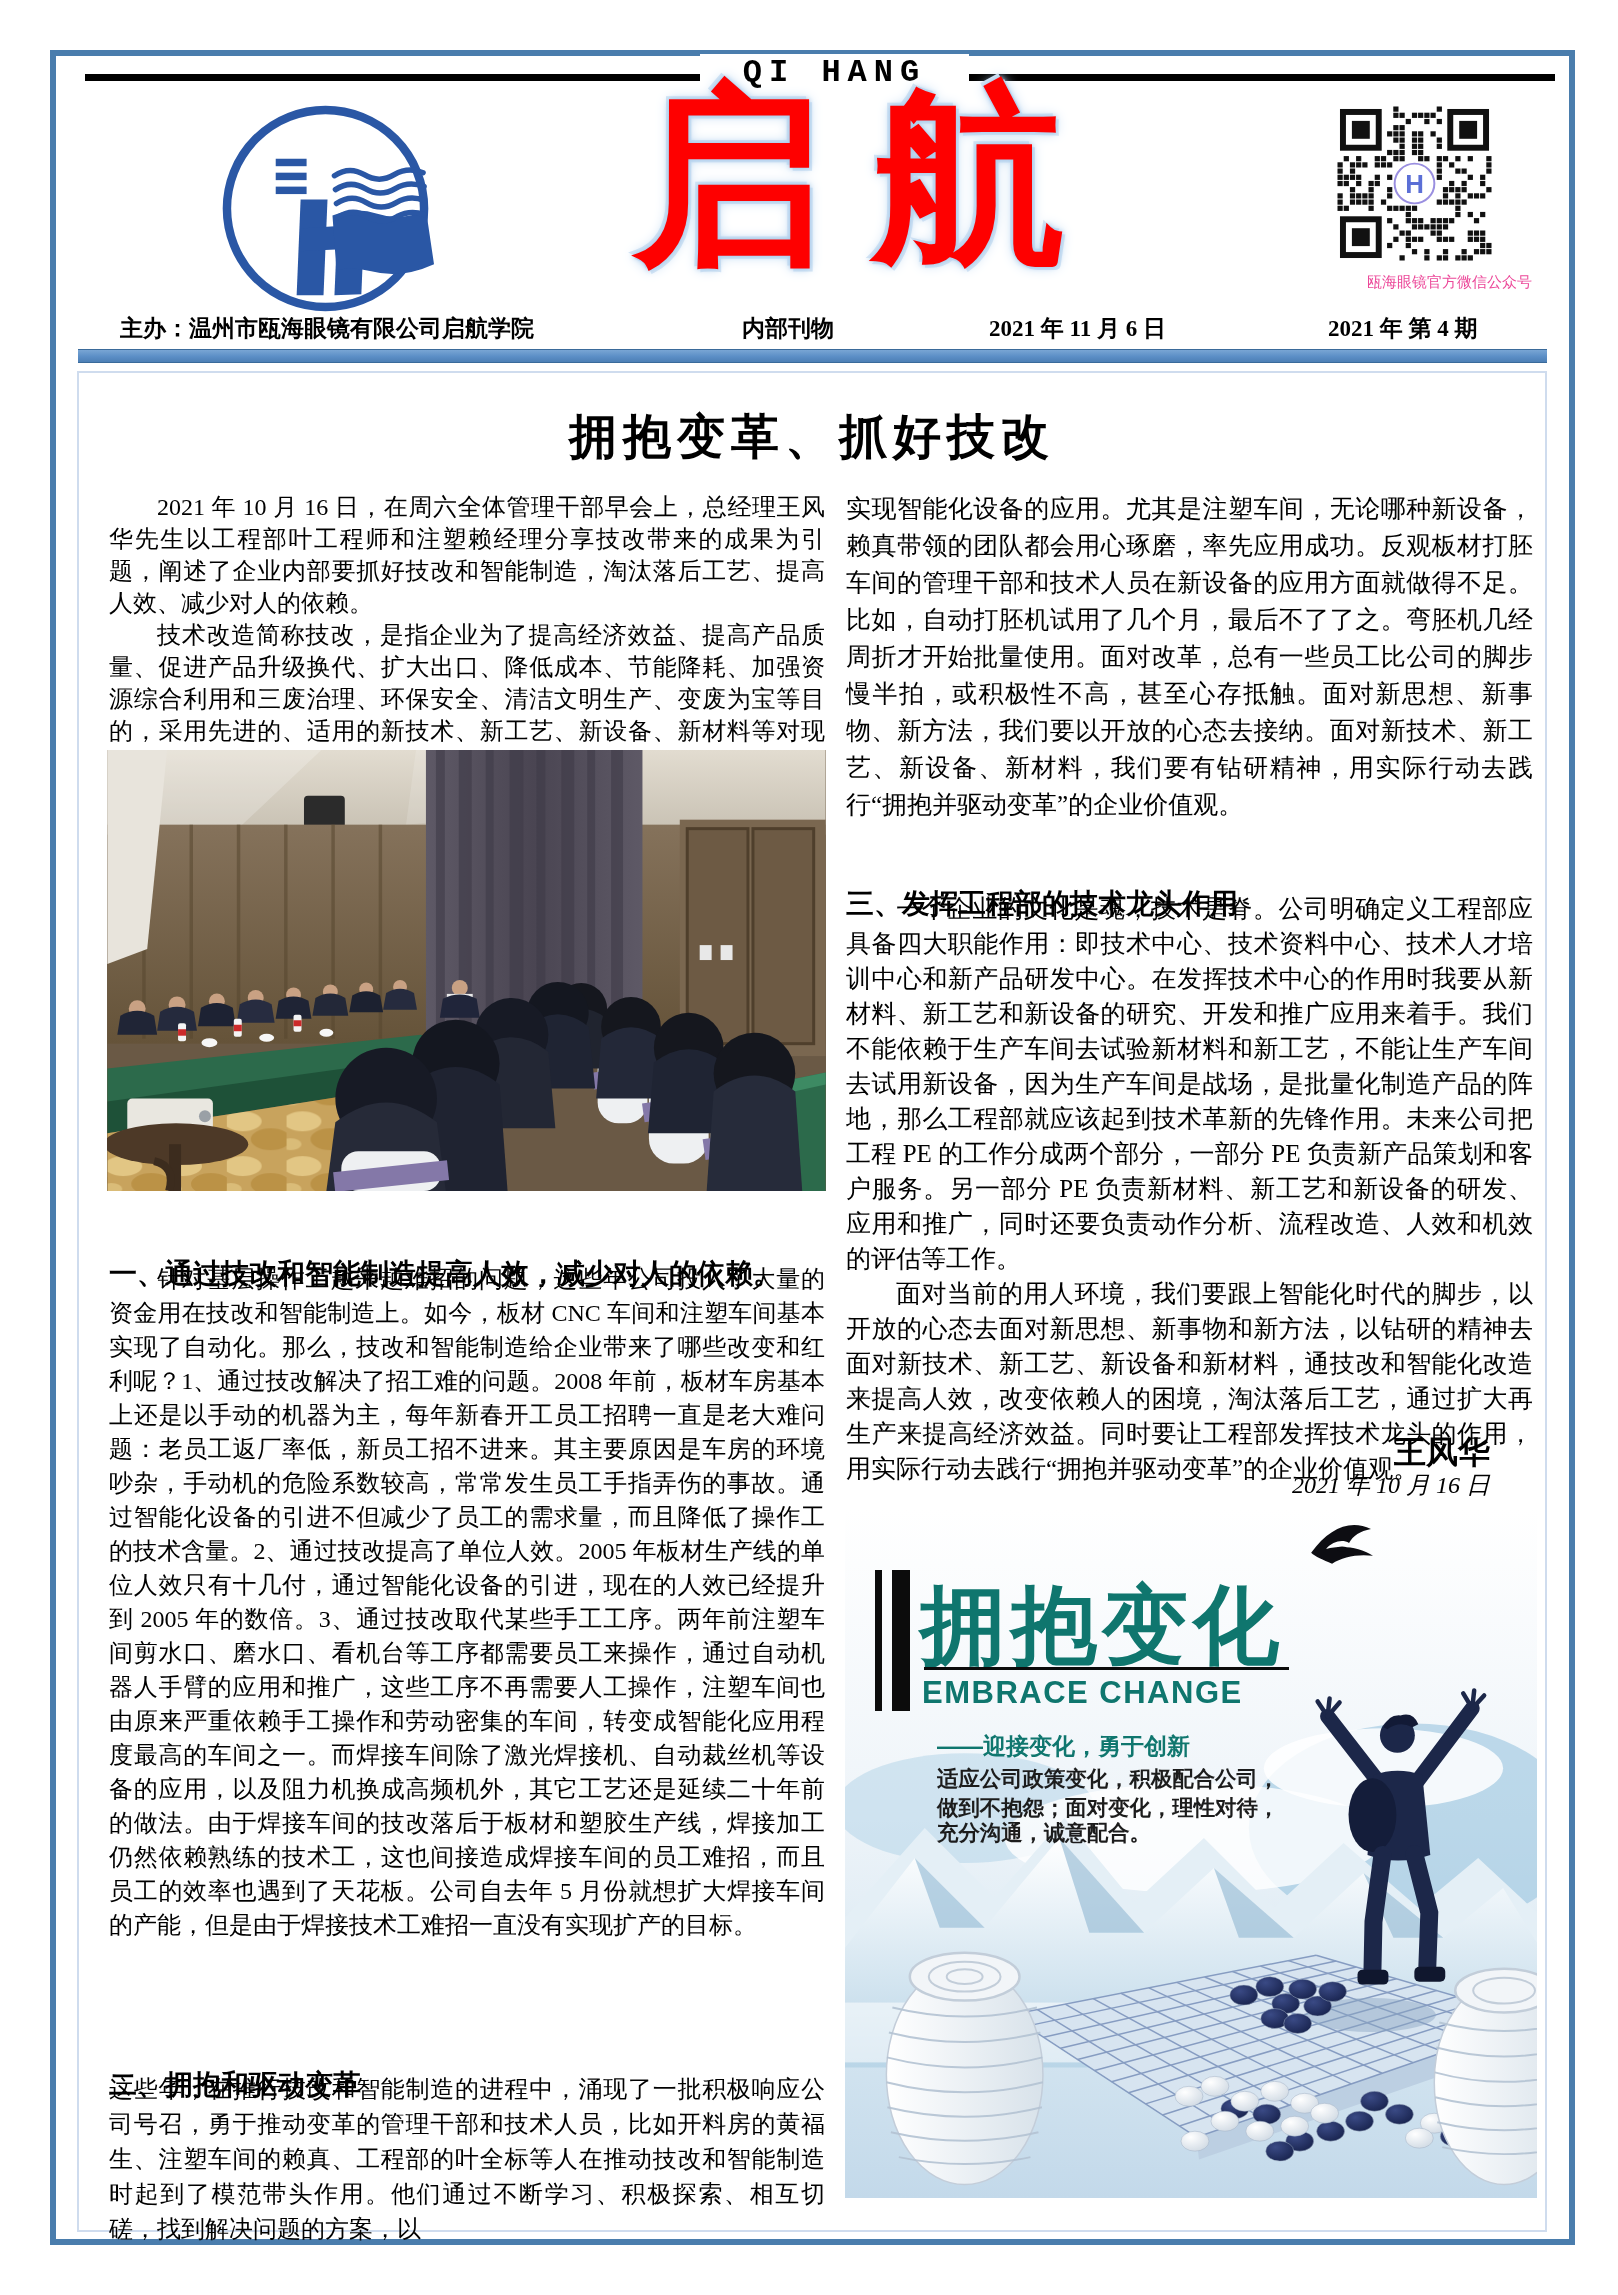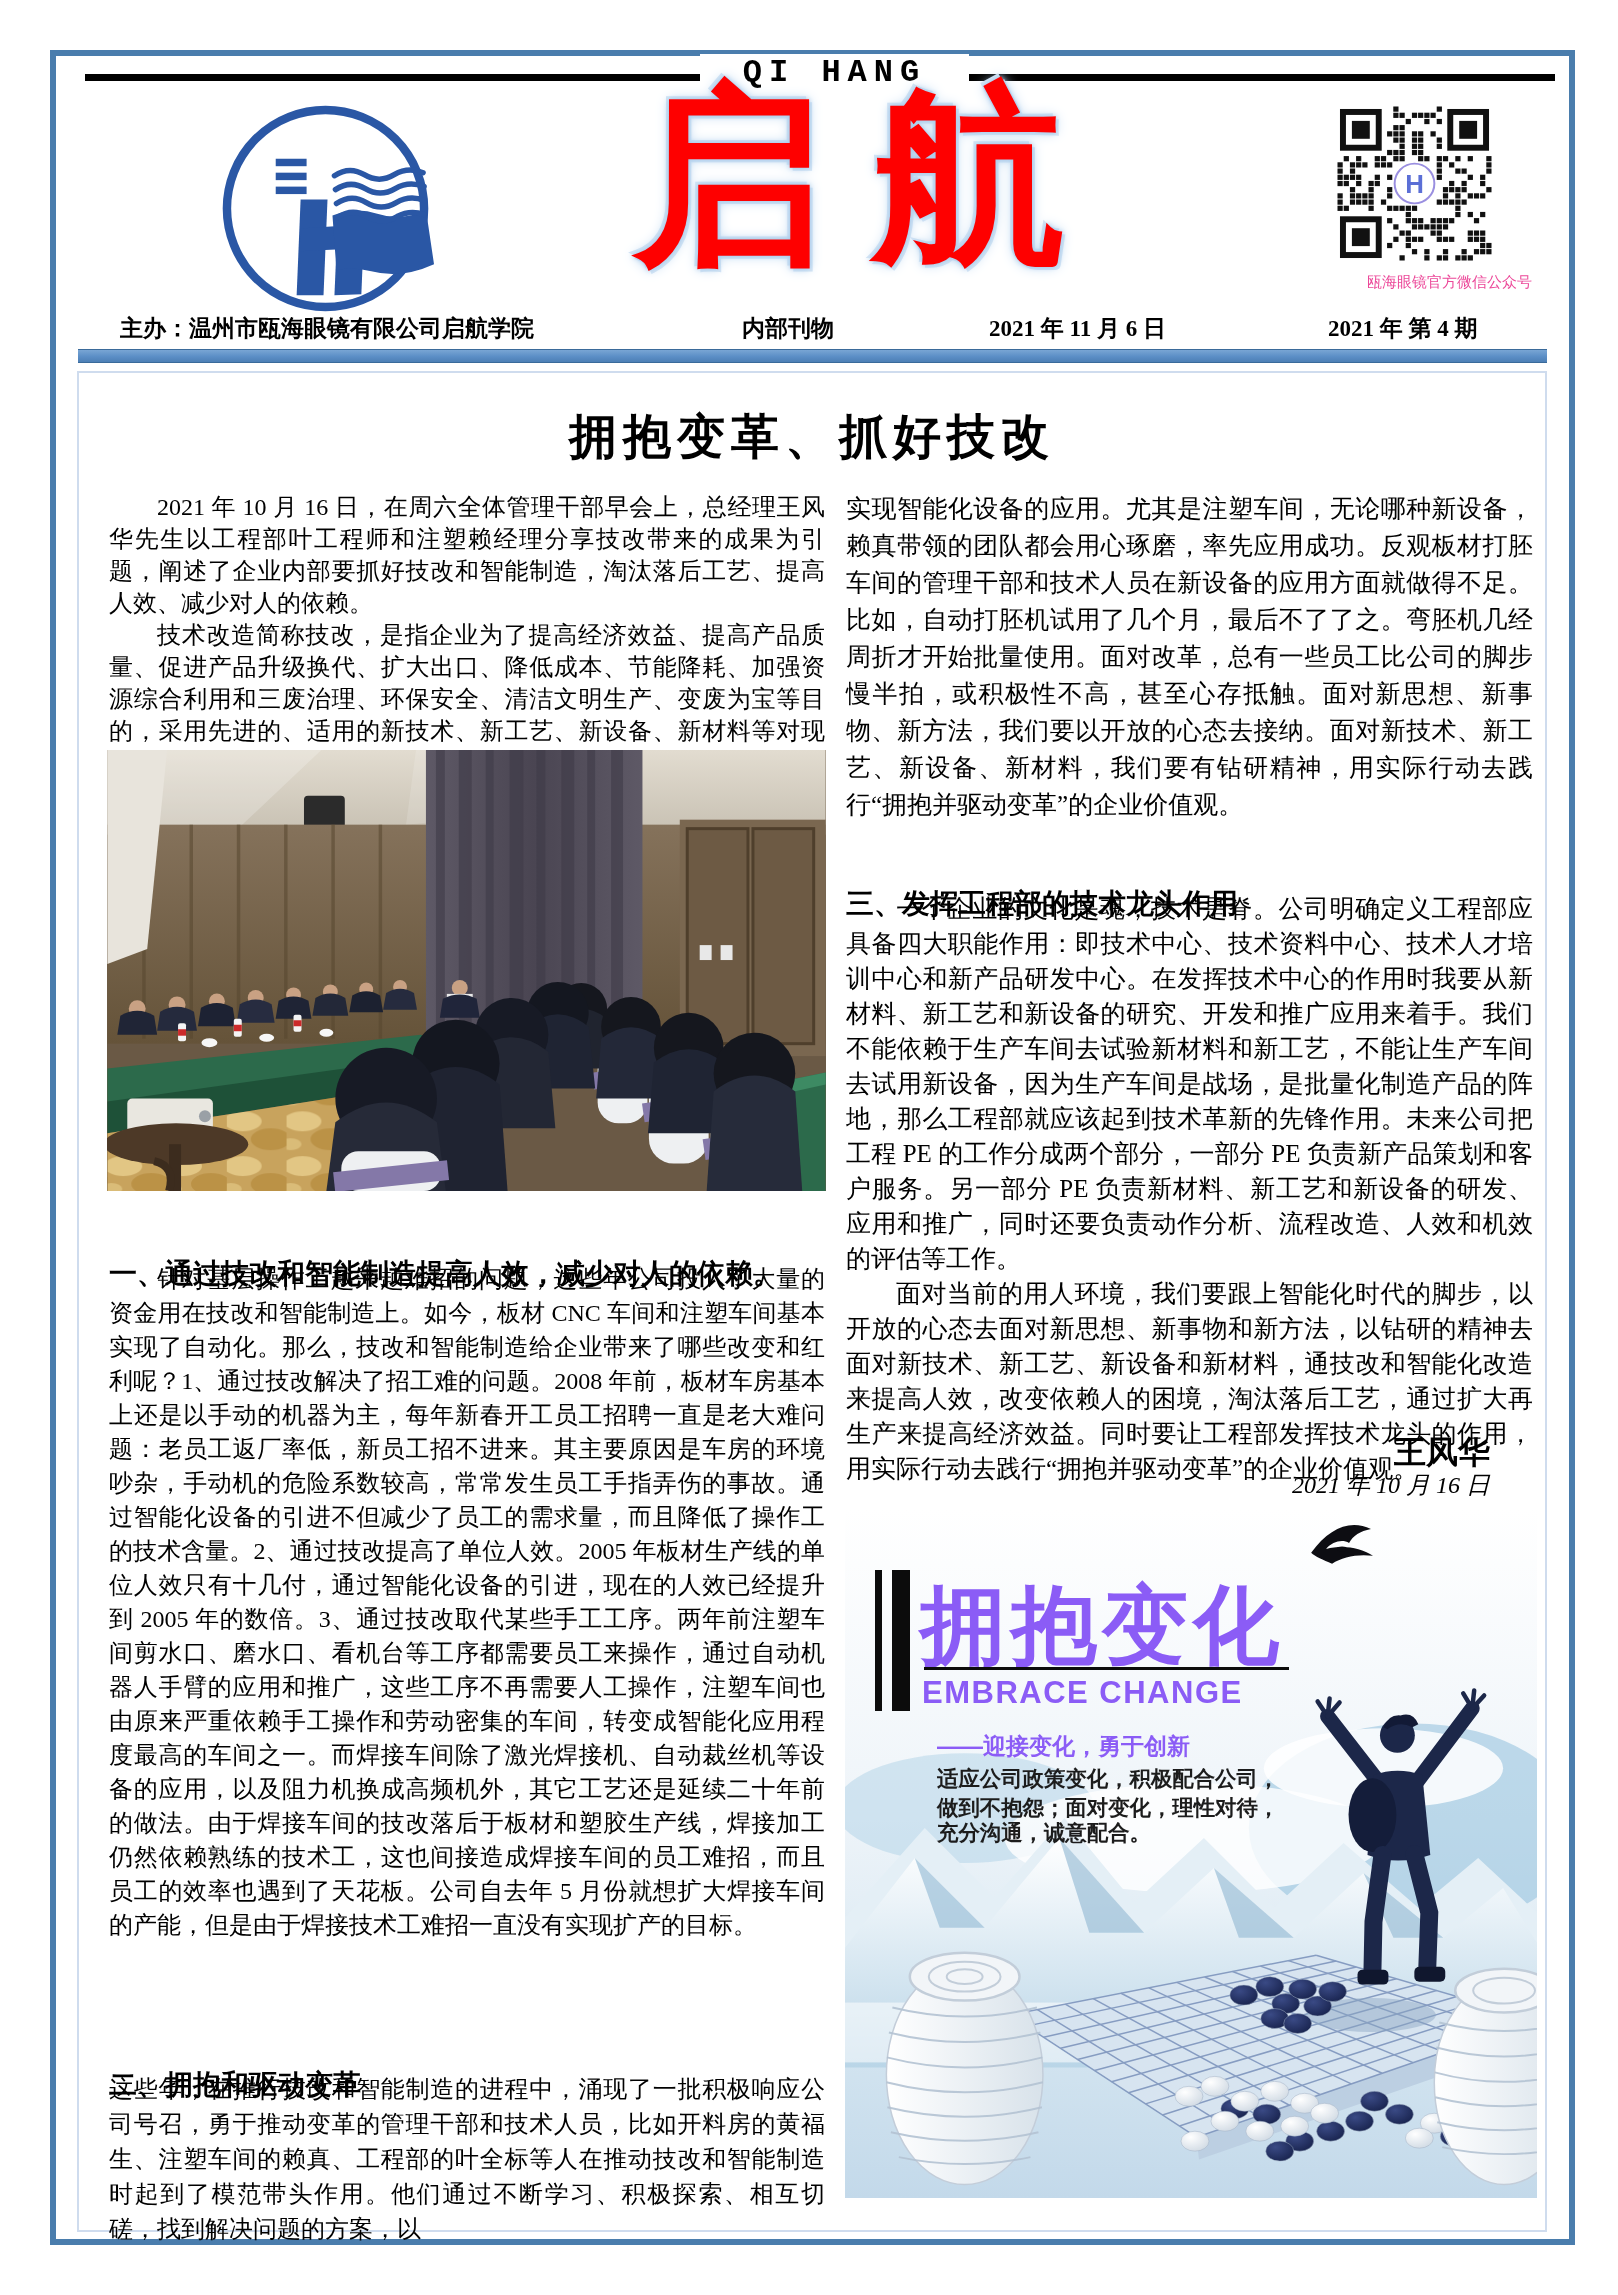--- a/index.html
+++ b/index.html
@@ -43,21 +43,21 @@
   .p3{line-height:34px;}
   .p4{line-height:35px;}
   .p5{font-size:25px;line-height:37px;}
   .p67{font-size:25px;line-height:35px;}
   .sig{left:846px;width:644px;text-align:right;font-size:32px;font-weight:bold;}
   .sigdate{left:846px;width:644px;text-align:right;font-size:24px;font-style:italic;}
 
   
   .photo-wrap{left:107px;top:750px;width:719px;height:441px;overflow:hidden;background:#6a5945;}
   .poster-wrap{left:845px;top:1509px;width:692px;height:689px;overflow:hidden;background:#f4f8fb;}
-  .poster-text{position:absolute;font-family:"Liberation Sans","DejaVu Sans",sans-serif;color:#8b5cf6;}
+  .poster-text{position:absolute;font-family:"Liberation Sans","DejaVu Sans",sans-serif;color:#0f766e;}
   .poster-title{left:75px;top:59px;font-size:86px;font-weight:bold;letter-spacing:5px;white-space:nowrap;}
   .poster-underline{left:79px;top:158px;width:365px;height:3px;background:#0c0c0c;}
   .poster-subtitle{left:77px;top:166px;font-size:31px;font-weight:bold;letter-spacing:1.5px;white-space:nowrap;}
   .poster-slogan{left:92px;top:222px;font-size:23px;font-weight:bold;white-space:nowrap;}
   .poster-line{left:92px;font-size:21.4px;font-weight:bold;color:#1c1c1c;white-space:nowrap;}
 </style>
 </head>
 <body>
 
 <div class="page">

